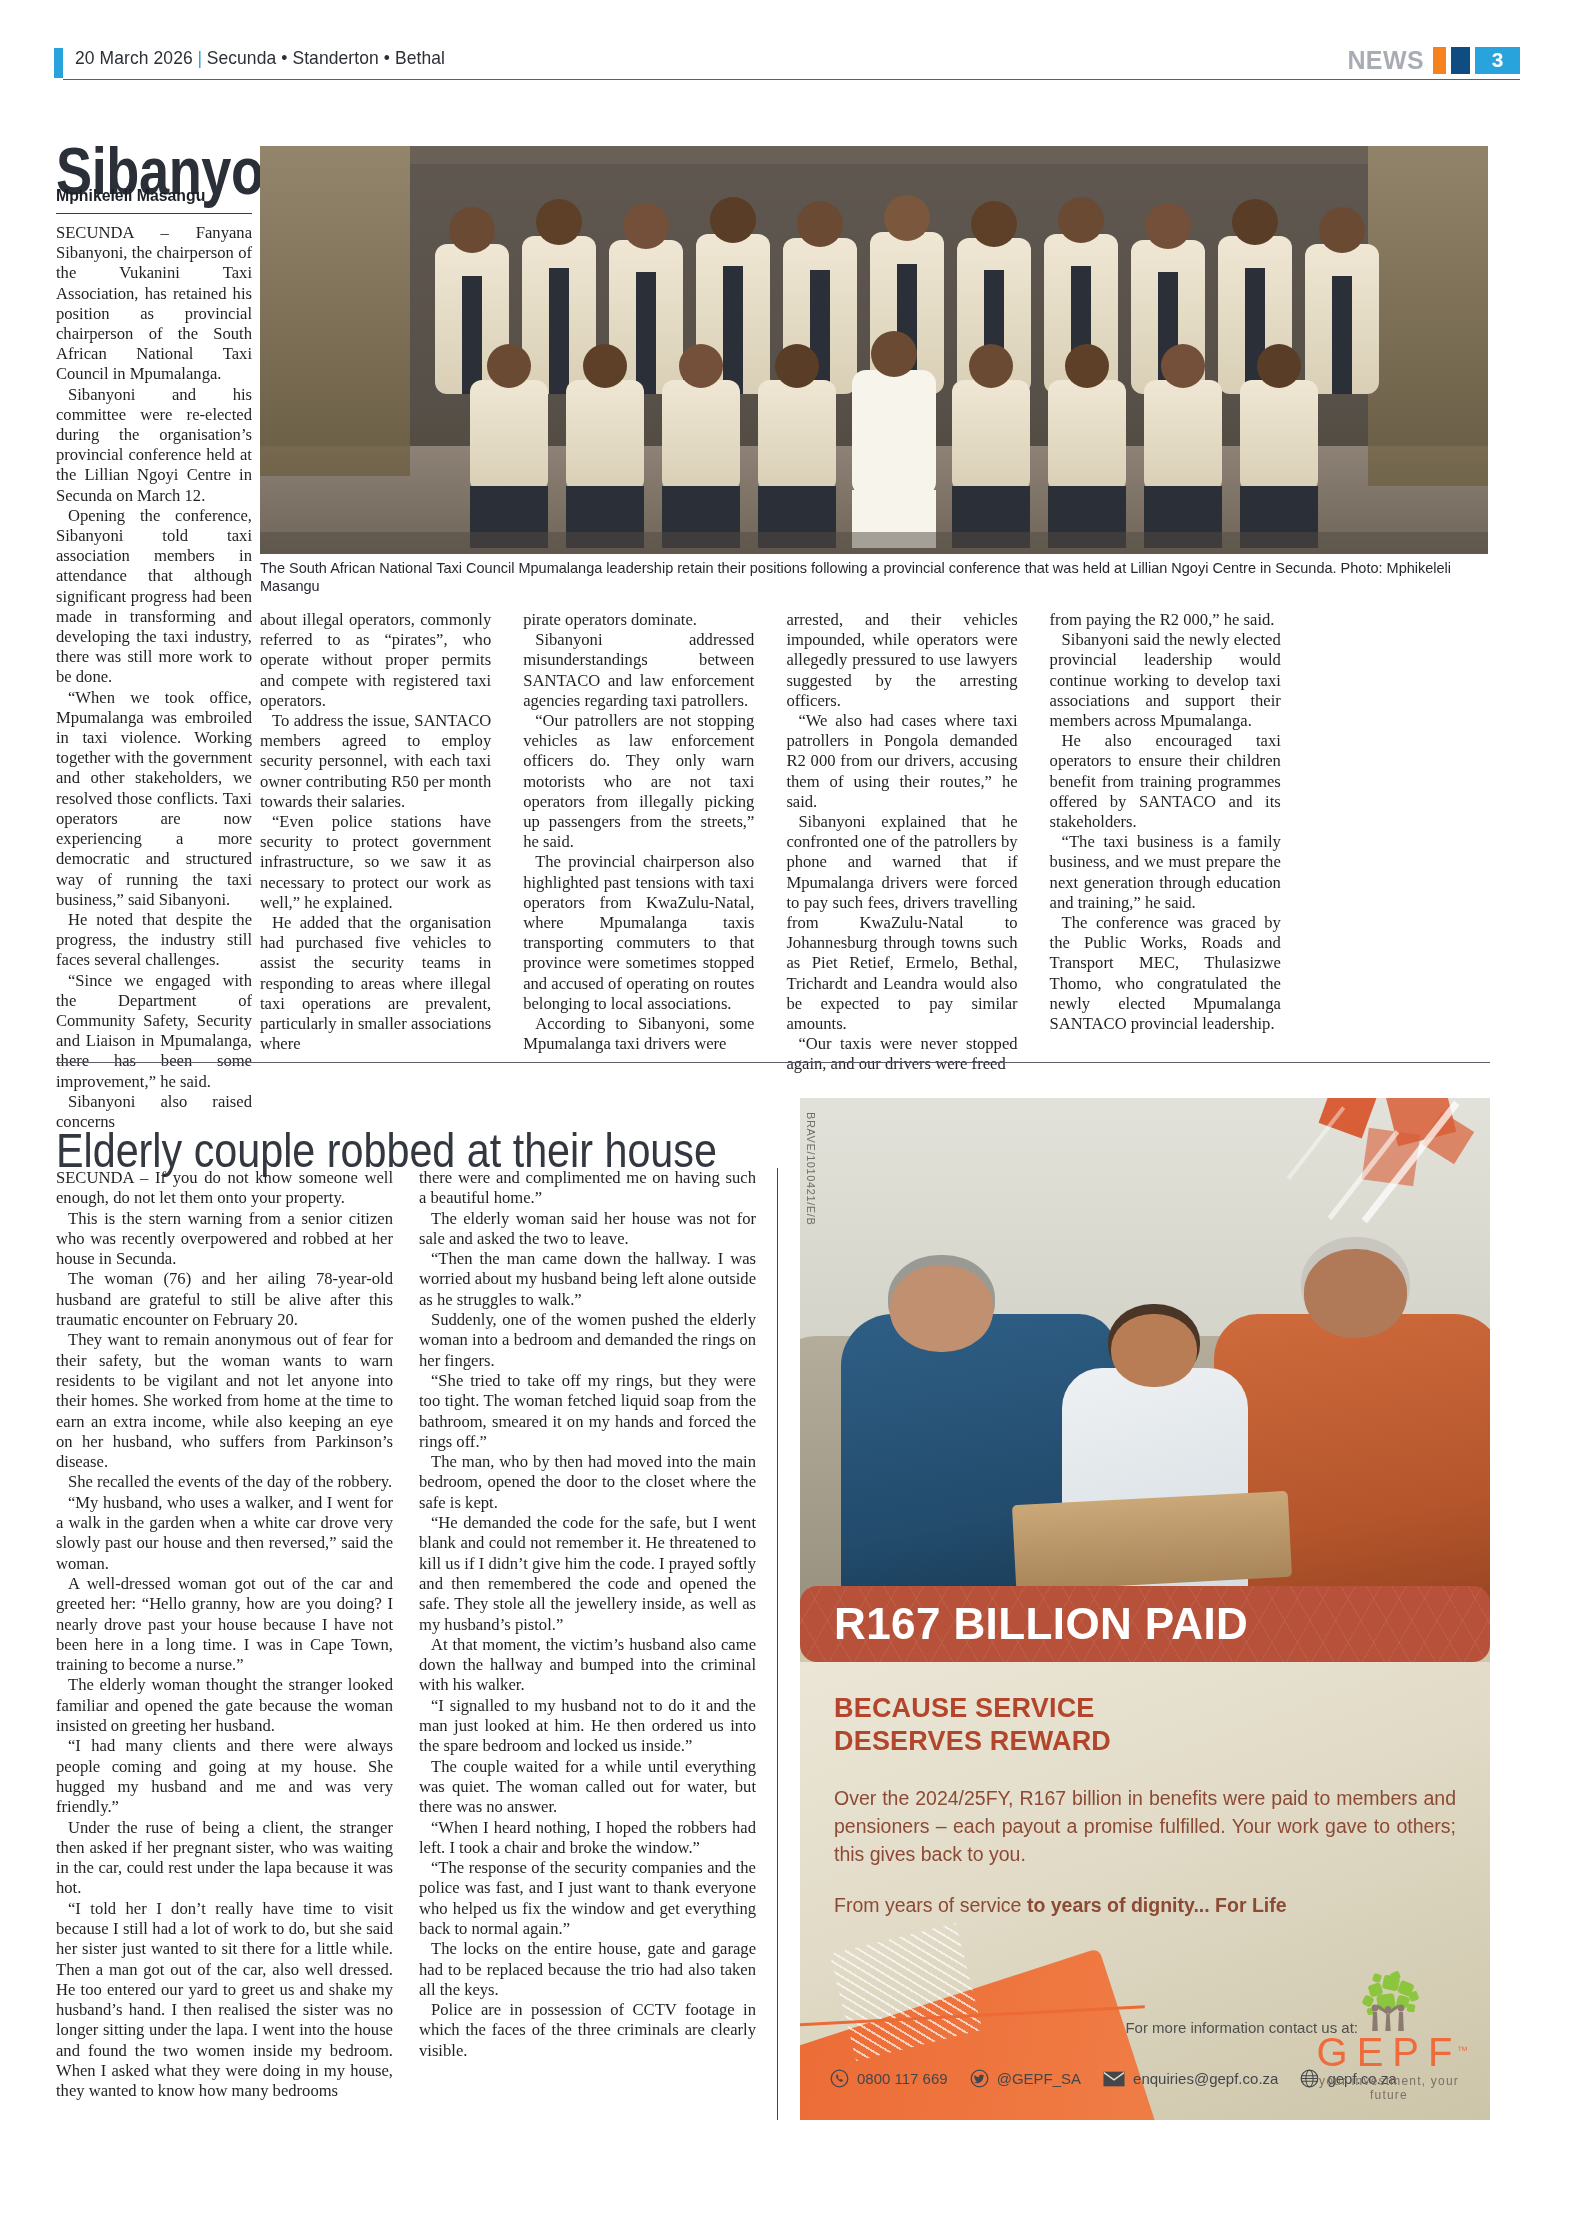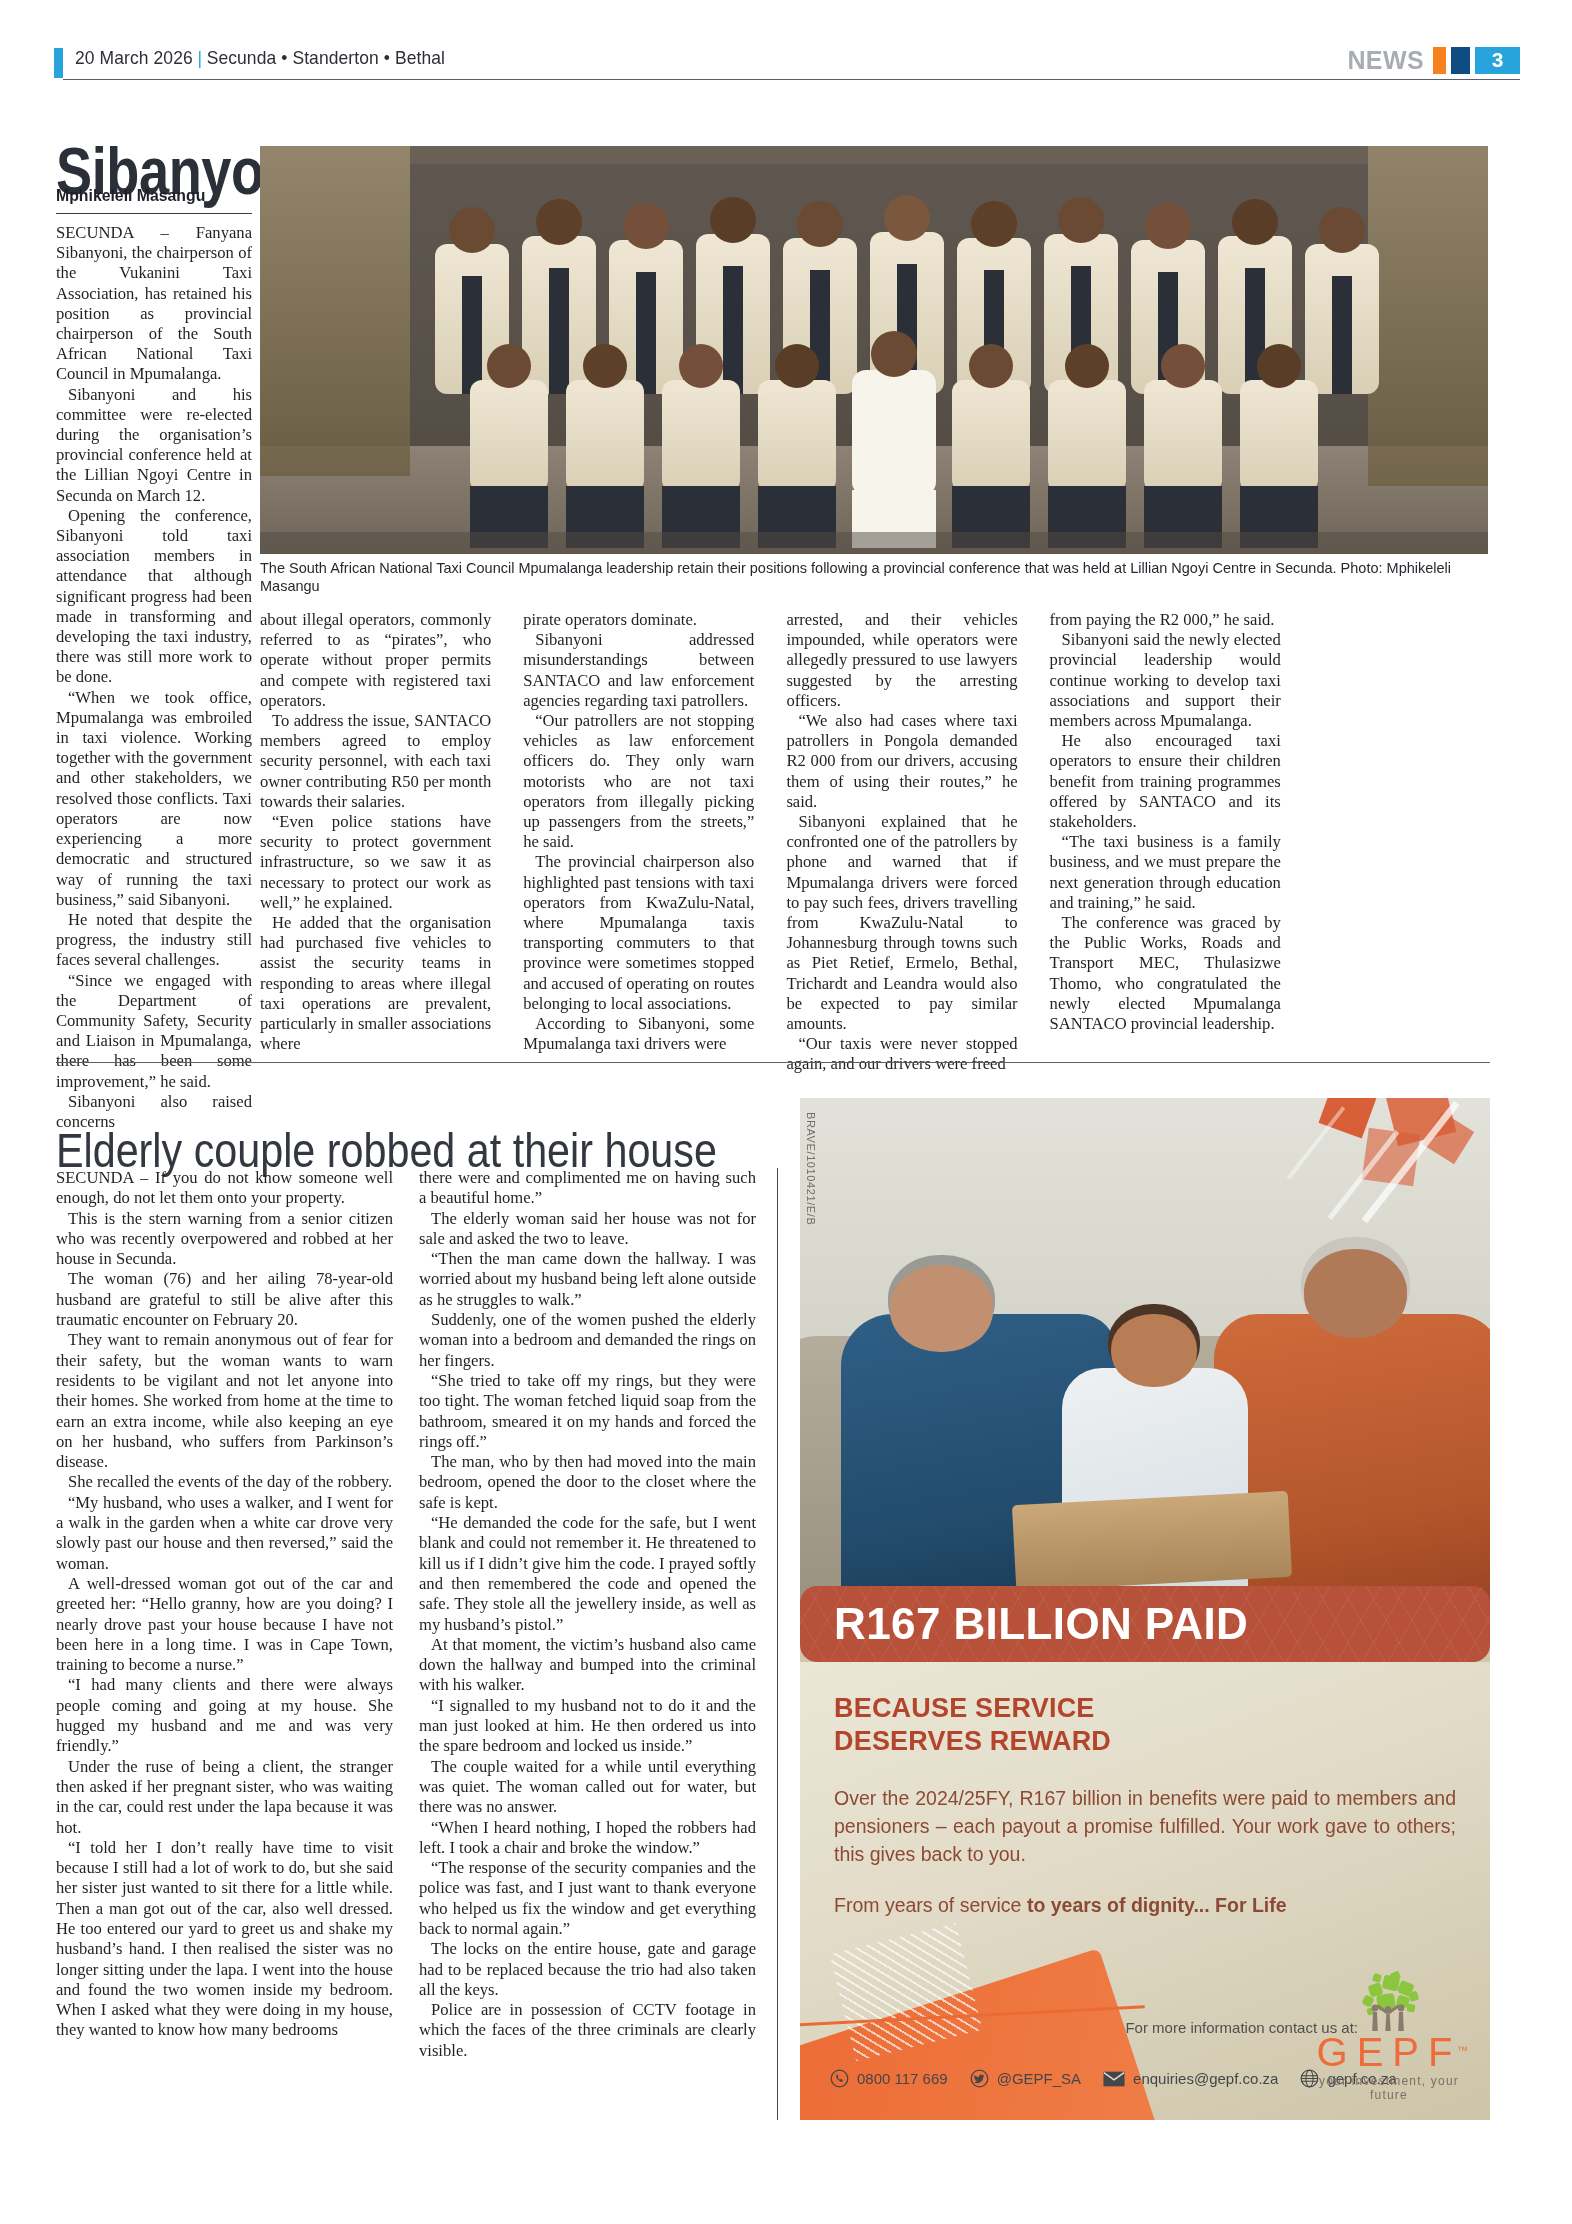--- a/index.html
+++ b/index.html
@@ -501,20 +501,21 @@
 
   <div class="a2">
     <div class="col">
         <p class="first">SECUNDA – If you do not know someone well enough, do not let them onto your property.</p>
         <p>This is the stern warning from a senior citizen who was recently overpowered and robbed at her house in Secunda.</p>
         <p>The woman (76) and her ailing 78-year-old husband are grateful to still be alive after this traumatic encounter on February 20.</p>
         <p>They want to remain anonymous out of fear for their safety, but the woman wants to warn residents to be vigilant and not let anyone into their homes. She worked from home at the time to earn an extra income, while also keeping an eye on her husband, who suffers from Parkinson’s disease.</p>
         <p>She recalled the events of the day of the robbery.</p>
         <p>“My husband, who uses a walker, and I went for a walk in the garden when a white car drove very slowly past our house and then reversed,” said the woman.</p>
         <p>A well-dressed woman got out of the car and greeted her: “Hello granny, how are you doing? I nearly drove past your house because I have not been here in a long time. I was in Cape Town, training to become a nurse.”</p>
+        <p>The elderly woman thought the stranger looked familiar and opened the gate because the woman insisted on greeting her husband.</p>
         <p>“I had many clients and there were always people coming and going at my house. She hugged my husband and me and was very friendly.”</p>
         <p>Under the ruse of being a client, the stranger then asked if her pregnant sister, who was waiting in the car, could rest under the lapa because it was hot.</p>
         <p>“I told her I don’t really have time to visit because I still had a lot of work to do, but she said her sister just wanted to sit there for a little while. Then a man got out of the car, also well dressed. He too entered our yard to greet us and shake my husband’s hand. I then realised the sister was no longer sitting under the lapa. I went into the house and found the two women inside my bedroom. When I asked what they were doing in my house, they wanted to know how many bedrooms</p>
       </div>
     <div class="col">
         <p class="first">there were and complimented me on having such a beautiful home.”</p>
         <p>The elderly woman said her house was not for sale and asked the two to leave.</p>
         <p>“Then the man came down the hallway. I was worried about my husband being left alone outside as he struggles to walk.”</p>
         <p>Suddenly, one of the women pushed the elderly woman into a bedroom and demanded the rings on her fingers.</p>
         <p>“She tried to take off my rings, but they were too tight. The woman fetched liquid soap from the bathroom, smeared it on my hands and forced the rings off.”</p>

